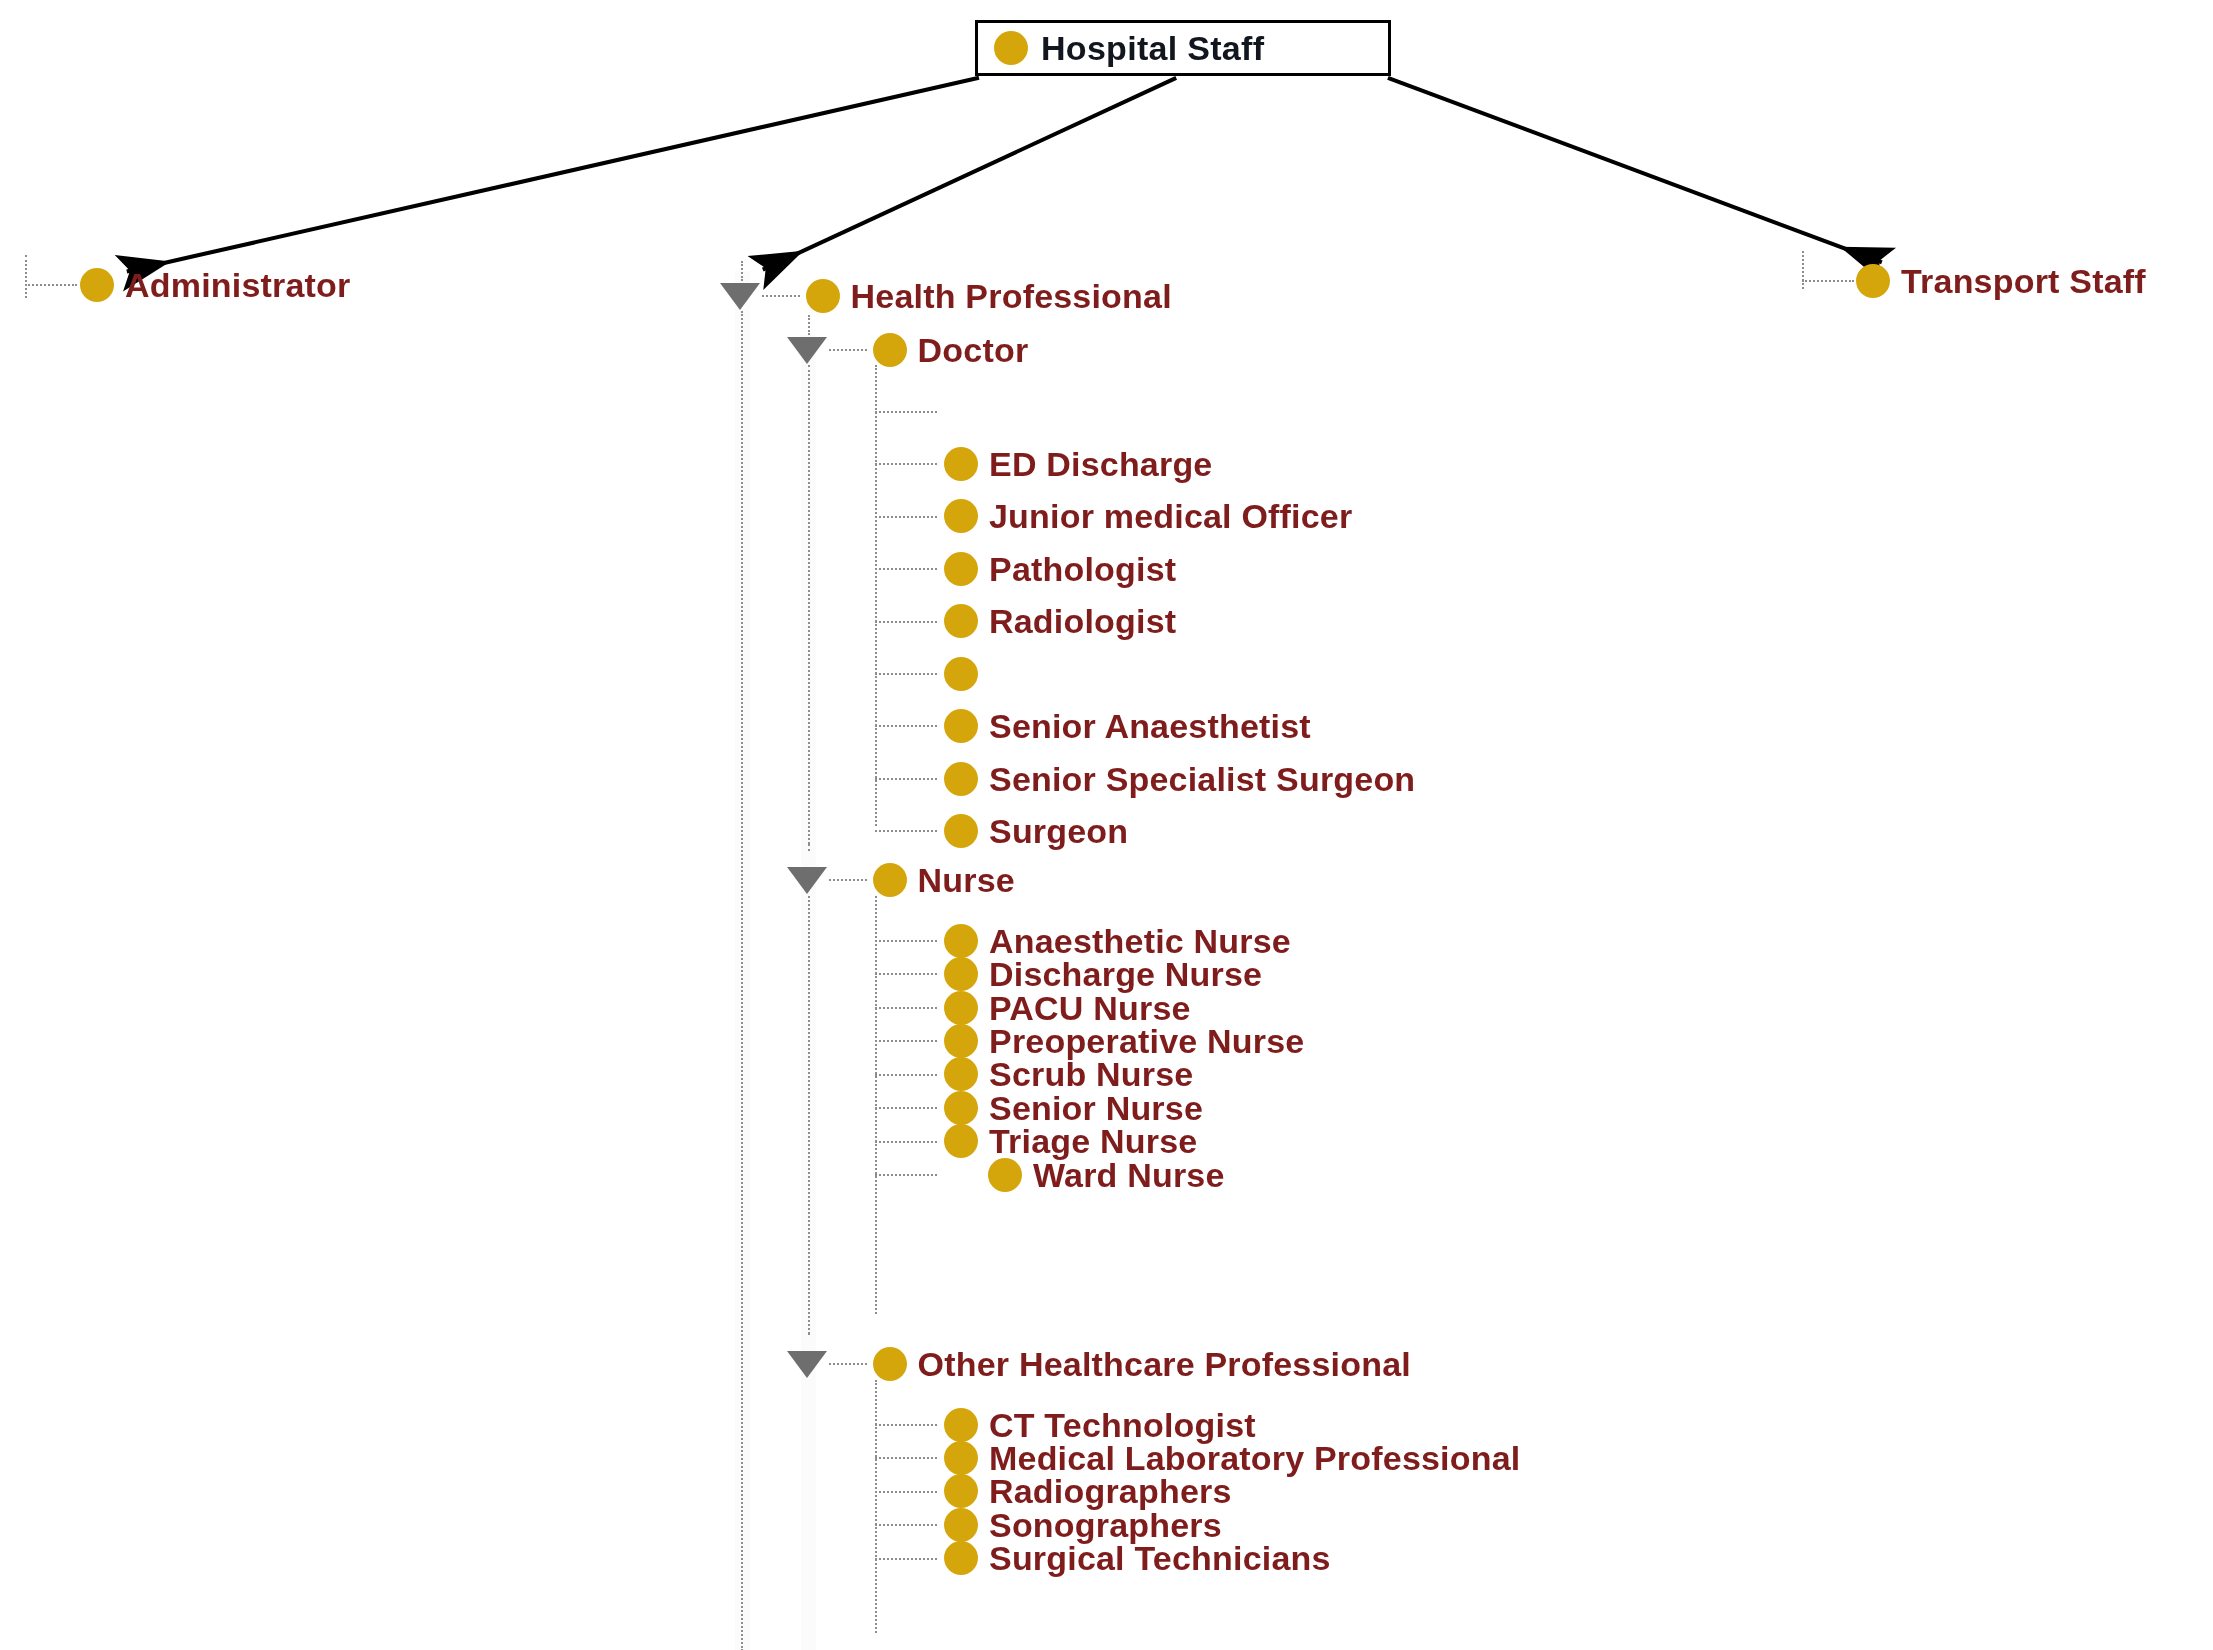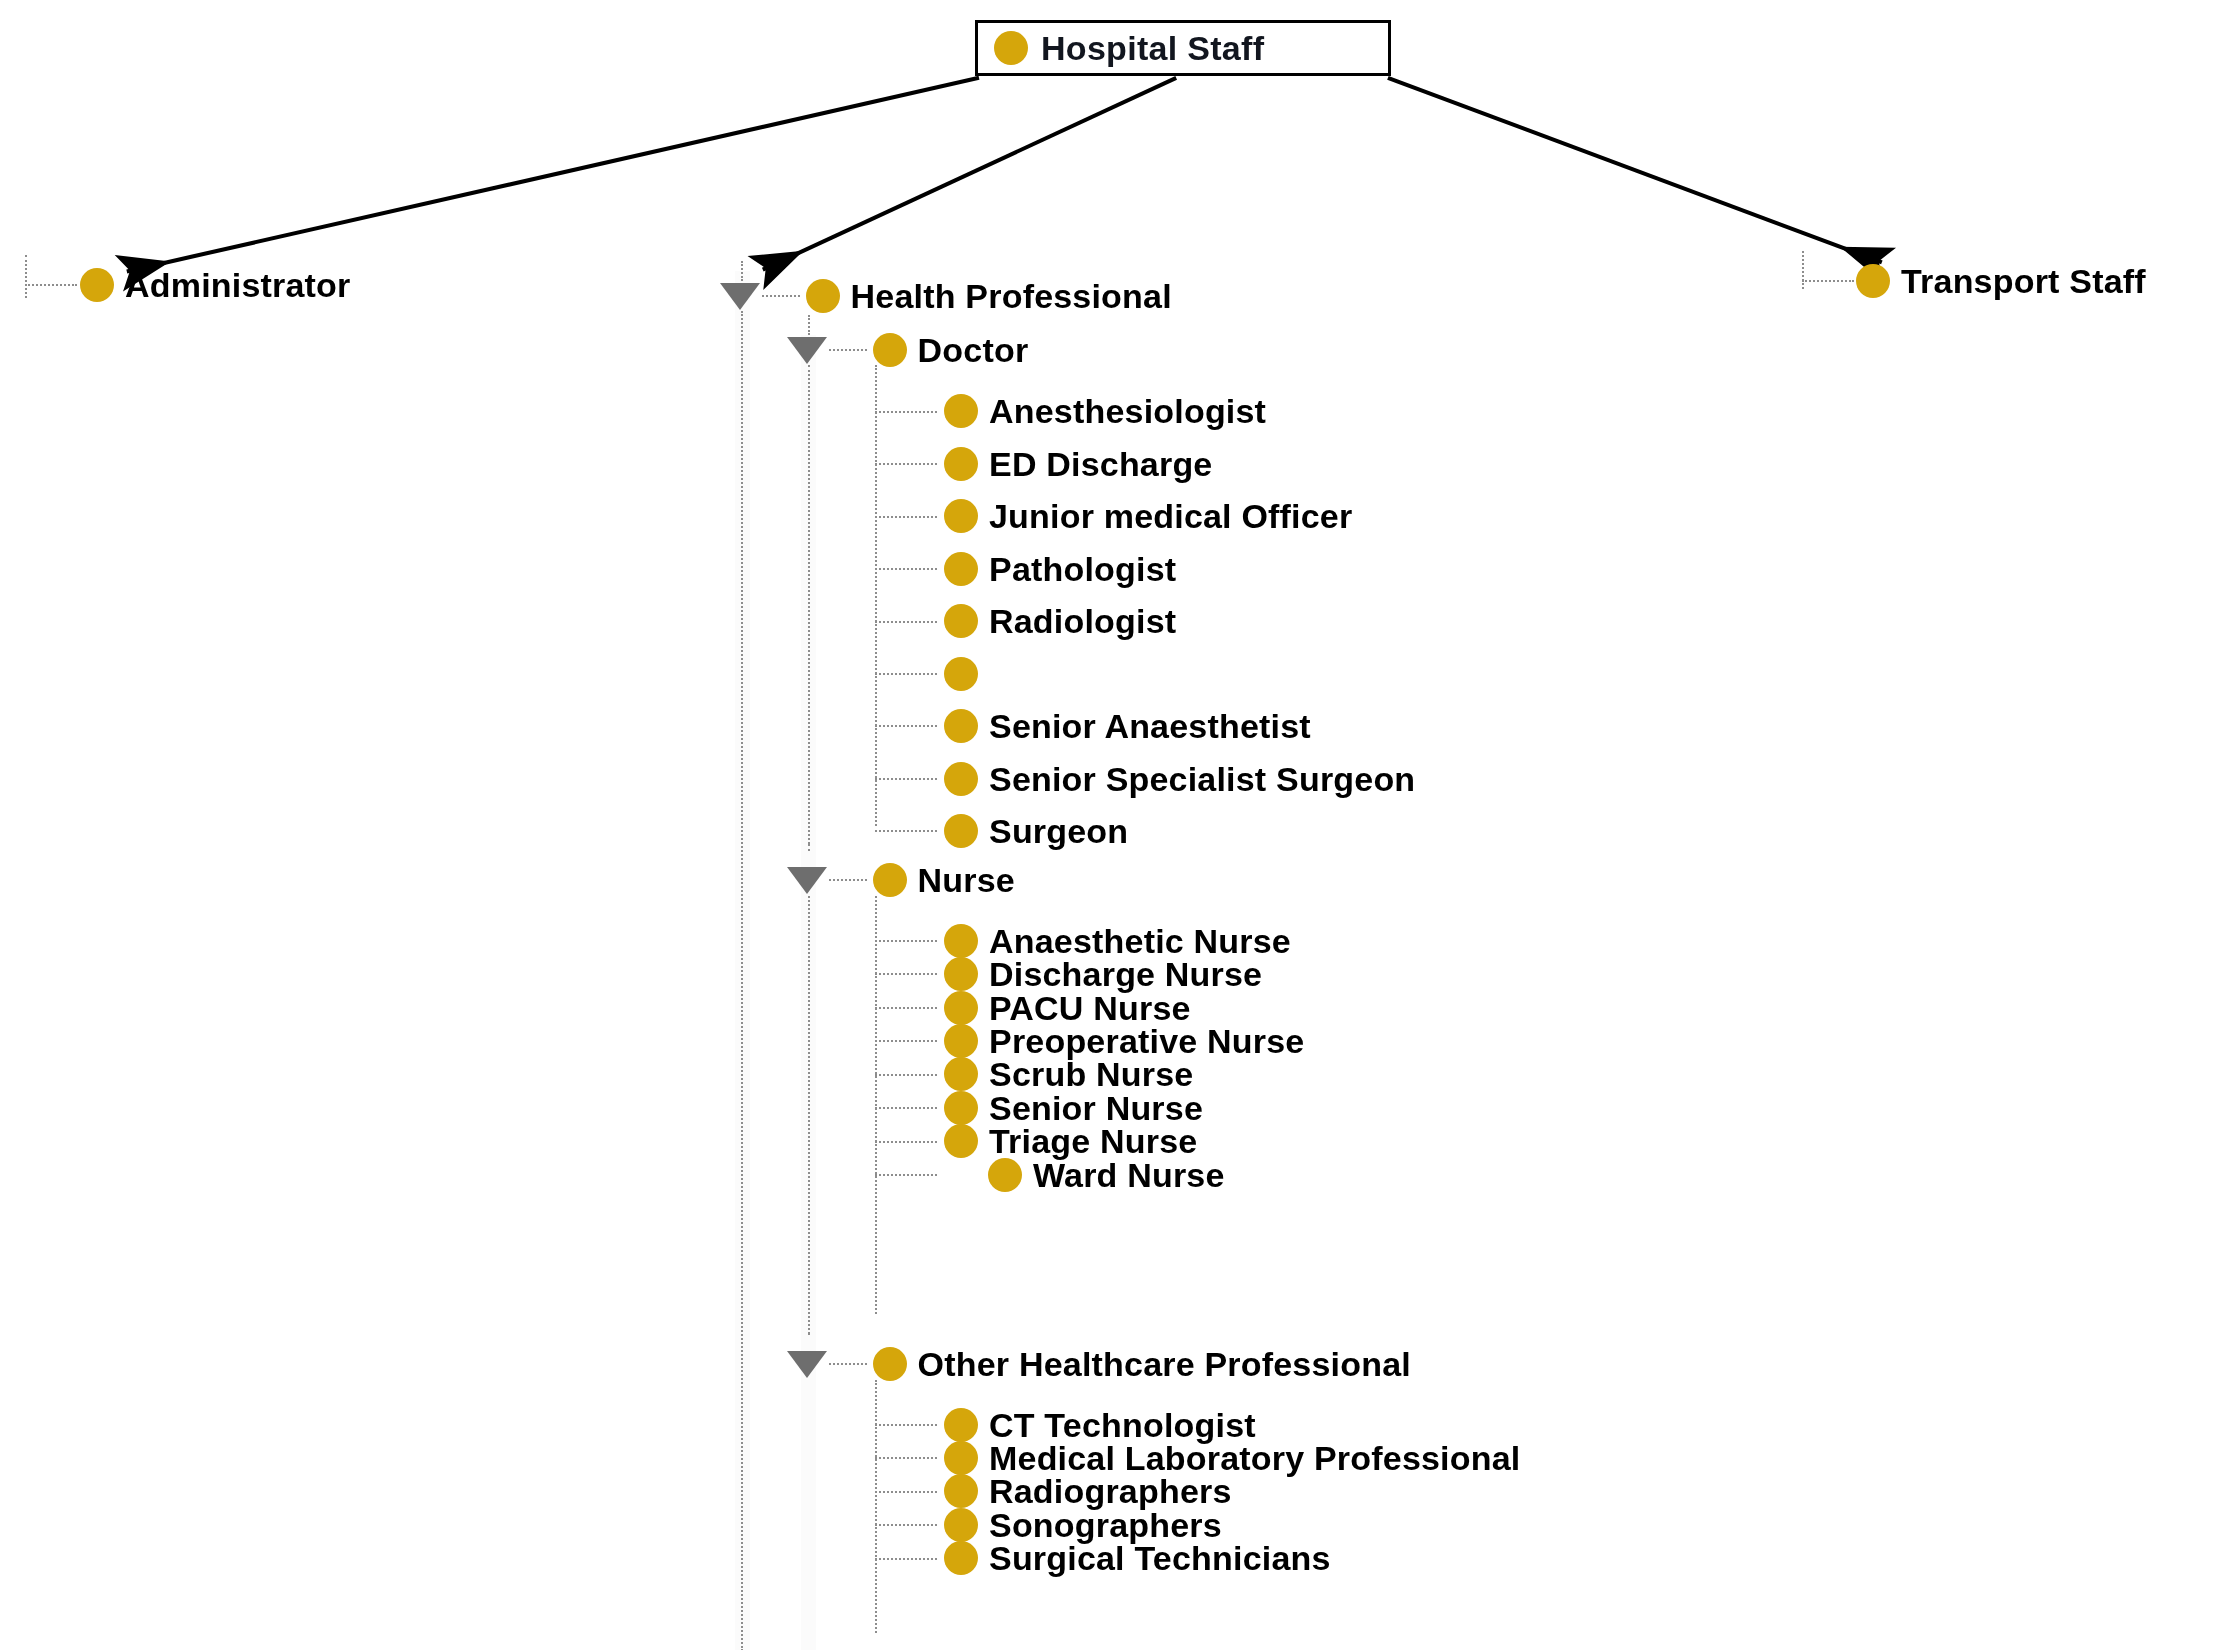--- a/index.html
+++ b/index.html
@@ -53,21 +53,21 @@
   .node-row {
     position: absolute;
     display: flex;
     align-items: center;
     white-space: nowrap;
     height: 52px;
   }
   .node-label {
     font-size: 34px;
     font-weight: bold;
-    color: #000000;
+    color: #7f1d1d;
     letter-spacing: 0.2px;
     margin-left: 11px;
   }
 
   
   .bullet {
     width: 34px;
     height: 34px;
     border-radius: 50%;
     background: #d5a60b;
@@ -161,24 +161,20 @@
   <div class="vline" style="left:808px; top:365px; height:479px;"></div>
 
   <div class="node-row" style="left:787px; top:324px;">
     <span class="toggle"></span>
     <span class="bullet" style="margin-left:42px;"></span>
     <span class="node-label">Doctor</span>
   </div>
 
   <div class="vline" style="left:875px; top:365px; height:461px;"></div>
 
-  <div class="node-row" style="left:944px; top:385px;">
-    <span class="bullet"></span>
-    <span class="node-label">Anesthesiologist</span>
-  </div>
   <div class="hline" style="left:875px; top:411px; width:62px;"></div>
 
   <div class="node-row" style="left:944px; top:438px;">
     <span class="bullet"></span>
     <span class="node-label">ED Discharge</span>
   </div>
   <div class="hline" style="left:875px; top:463px; width:62px;"></div>
 
   <div class="node-row" style="left:944px; top:490px;">
     <span class="bullet"></span>

